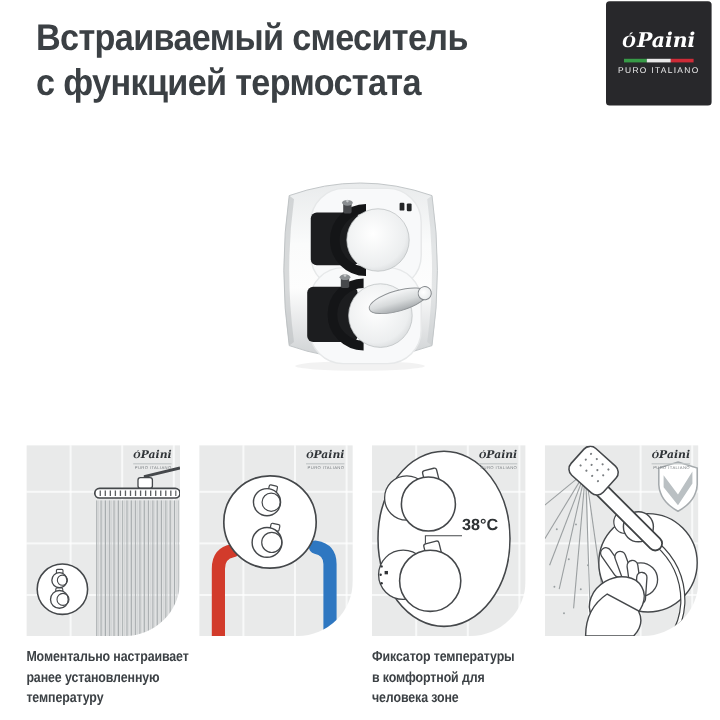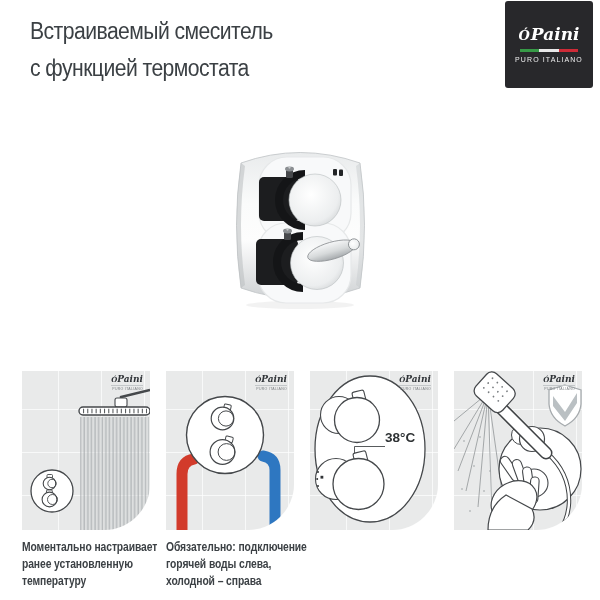--- a/index.html
+++ b/index.html
@@ -3,21 +3,21 @@
 <meta charset="utf-8">
 <style>
   html,body{margin:0;padding:0;}
   body{
     width:600px;height:600px;position:relative;overflow:hidden;
     background:#ffffff;
     font-family:"Liberation Sans",sans-serif;
   }
   .title{
     position:absolute;left:30px;top:13px;
-    font-size:23px;line-height:37px;font-weight:400;
+    font-size:31px;line-height:37px;font-weight:700;
     color:var(--title_text,#3b4044);letter-spacing:-0.6px;
   }
   .title .tline{display:block;transform:scaleX(.92);transform-origin:0 50%;white-space:nowrap;}
 
   .logo-box{
     position:absolute;left:505px;top:1px;width:88px;height:87px;
     background:var(--logo_background,#28282b);border-radius:3px;
     display:flex;flex-direction:column;align-items:center;justify-content:center;
   }
   .logo-brand-row{color:#ffffff;font-family:"DejaVu Serif",serif;font-style:italic;font-weight:700;font-size:17px;line-height:17px;}
@@ -175,25 +175,20 @@
           <circle class="wh" cx="59" cy="64" r="38.5" stroke-width="1.4"></circle>
           <rect class="wh" x="58" y="33.5" width="7" height="5.2" rx="1.2" stroke-width="1" transform="rotate(12 61.5 36)"></rect>
           <circle class="wh" cx="56.5" cy="47.5" r="11.3" stroke-width="1.2"></circle>
           <circle class="ln" cx="60" cy="47.5" r="7.6" stroke-width="1"></circle>
           <rect class="wh" x="59.5" y="65.5" width="7.5" height="5.6" rx="1.2" stroke-width="1" transform="rotate(12 63 68)"></rect>
           <circle class="wh" cx="56.5" cy="81" r="12.4" stroke-width="1.2"></circle>
           <circle class="ln" cx="60.5" cy="81" r="8.4" stroke-width="1"></circle>
         </g>
       </svg>
     </div>
-    <div class="caption">
-      <span>Обязательно: подключение</span>
-      <span>горячей воды слева,</span>
-      <span>холодной – справа</span>
-    </div>
   </div>
 
   <div class="feature">
     <div class="art">
       <div class="mini-logo">
         <div class="mini-brand"><span class="mini-glyph">Ó</span><span>Paini</span></div>
         <div class="mini-tagline">PURO ITALIANO</div>
       </div>
       <svg viewBox="0 0 128 159" width="128" height="159">
         <ellipse class="wh" cx="60" cy="78" rx="55" ry="73" stroke-width="1.3"></ellipse>
@@ -207,20 +202,25 @@
         <g>
           <rect class="wh" x="44" y="81" width="13" height="12" rx="2" stroke-width="1.1" transform="rotate(-14 50 87)"></rect>
           <circle class="wh" cx="26" cy="108" r="20.5" stroke-width="1.1"></circle>
           <circle cx="8" cy="101" r="1" fill="#303336"></circle>
           <circle cx="7.2" cy="108" r="1" fill="#303336"></circle>
           <circle cx="8" cy="115" r="1" fill="#303336"></circle>
           <rect x="10.5" y="104.8" width="2.8" height="2.8" fill="#303336"></rect>
           <circle class="wh" cx="48.5" cy="113" r="25.5" stroke-width="1.3"></circle>
         </g>
       </svg>
+    </div>
+    <div class="caption">
+      <span>Фиксатор температуры</span>
+      <span>в комфортной для</span>
+      <span>человека зоне</span>
     </div>
   </div>
 
   <div class="feature">
     <div class="art">
       <div class="mini-logo">
         <div class="mini-brand"><span class="mini-glyph">Ó</span><span>Paini</span></div>
         <div class="mini-tagline">PURO ITALIANO</div>
       </div>
       <svg viewBox="0 0 128 159" width="128" height="159">

